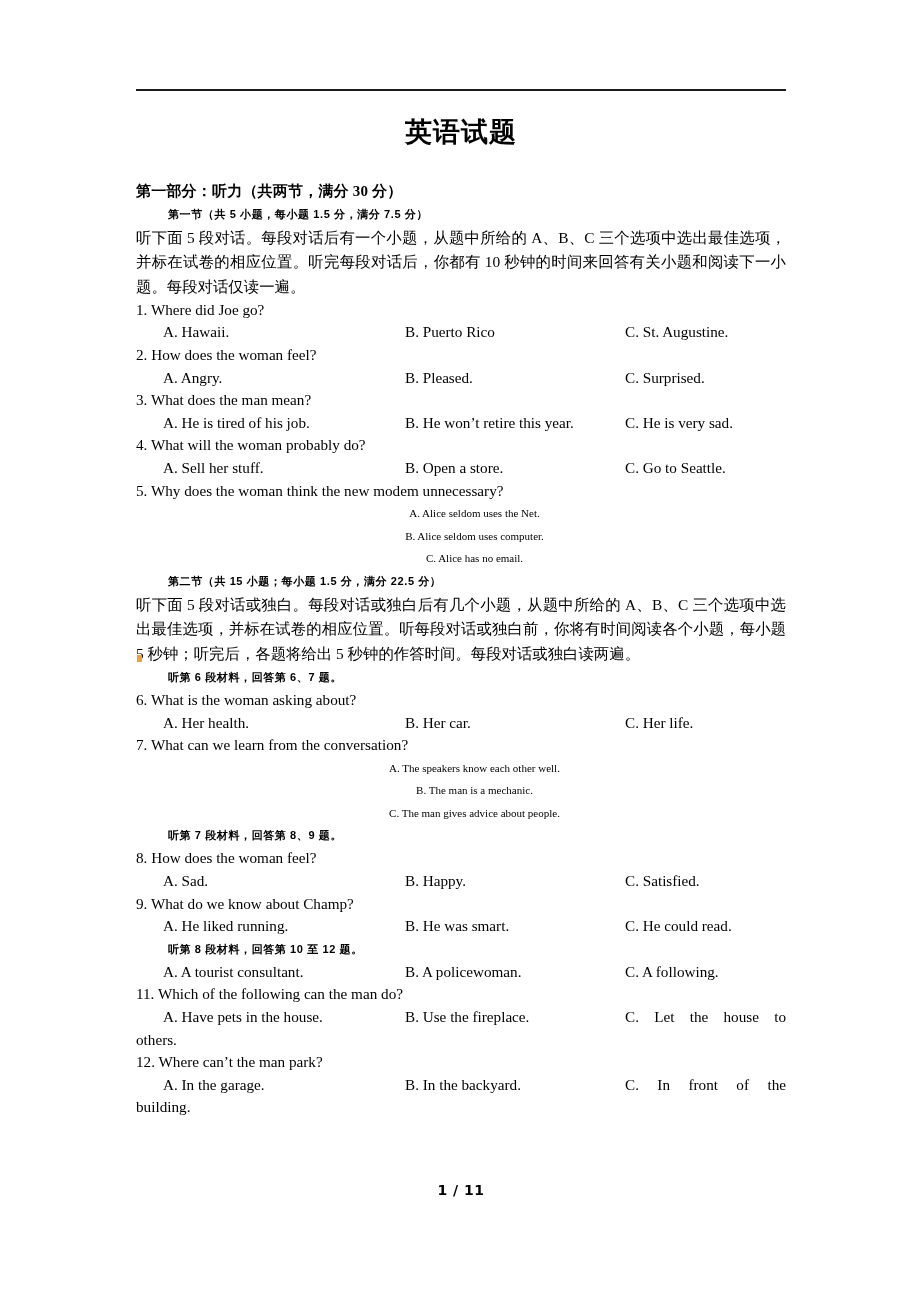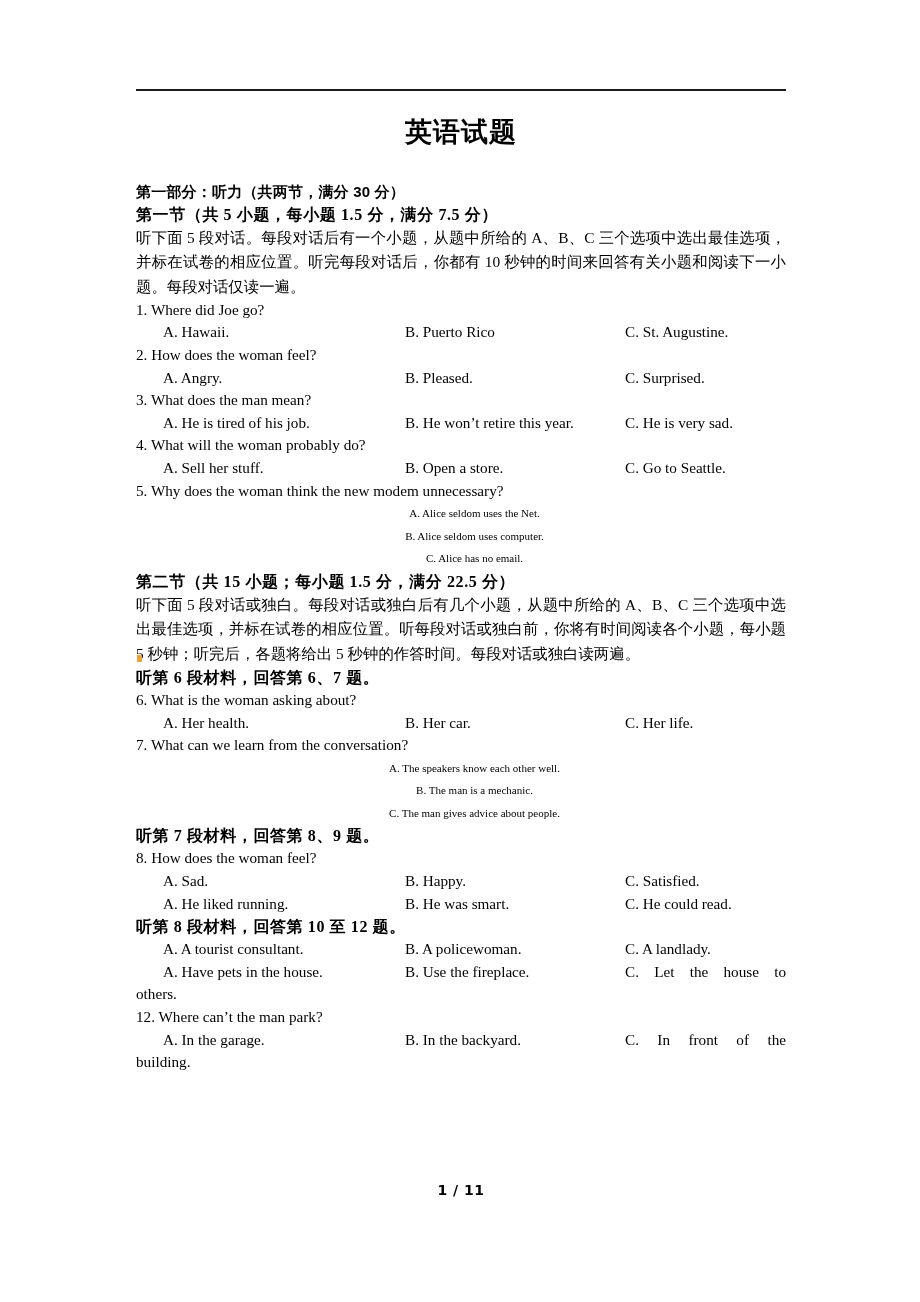--- a/index.html
+++ b/index.html
@@ -46,33 +46,34 @@
   }
   
   .content {
     position: absolute;
     left: 0;
     top: 180px;
     width: 650px;
   }
   
   .head-bold-sans {
-    font-family: Liberation Sans, sans-serif;
+    font-family: Liberation Serif, serif;
     font-weight: bold;
     font-size: 15px;
     line-height: 23px;
     letter-spacing: 0.2px;
   }
   
   .head-bold-kai {
-    font-family: Liberation Serif, serif;
-    font-weight: bold;
-    font-size: 16px;
+    font-family: Liberation Sans, sans-serif;
+    font-weight: bold;
+    font-size: 11px;
     line-height: 23px;
     letter-spacing: 0.6px;
+    margin-left: 32px;
   }
   
   .para {
     font-size: 15.4px;
     line-height: 24.3px;
     text-align: justify;
     text-justify: inter-character;
     text-align-last: left;
     margin: 0;
     width: 650px;
@@ -231,34 +232,36 @@
 
     <div class="head-bold-kai">听第 7 段材料，回答第 8、9 题。</div>
 
     <div class="q-stem">8. How does the woman feel?</div>
     <div class="opt-row">
       <span class="oa">A. Sad.</span>
       <span class="ob">B. Happy.</span>
       <span class="oc">C. Satisfied.</span>
     </div>
 
+    <div class="q-stem">9. What do we know about Champ?</div>
     <div class="opt-row">
       <span class="oa">A. He liked running.</span>
       <span class="ob">B. He was smart.</span>
       <span class="oc">C. He could read.</span>
     </div>
 
     <div class="head-bold-kai">听第 8 段材料，回答第 10 至 12 题。</div>
 
     <div class="opt-row">
       <span class="oa">A. A tourist consultant.</span>
       <span class="ob">B. A policewoman.</span>
-      <span class="oc">C. A landlady.</span>
-    </div>
-
+      <span class="oc">C. A following.</span>
+    </div>
+
+    <div class="q-stem">11. Which of the following can the man do?</div>
     <div class="opt-row wrap">
       <span class="oa">A. Have pets in the house.</span>
       <span class="ob">B. Use the fireplace.</span>
       <span class="oc">C. Let the house to</span>
       <div class="wrap-gap"></div>
     </div>
     <div class="opt-cont">others.</div>
 
     <div class="q-stem">12. Where can’t the man park?</div>
     <div class="opt-row wrap">

